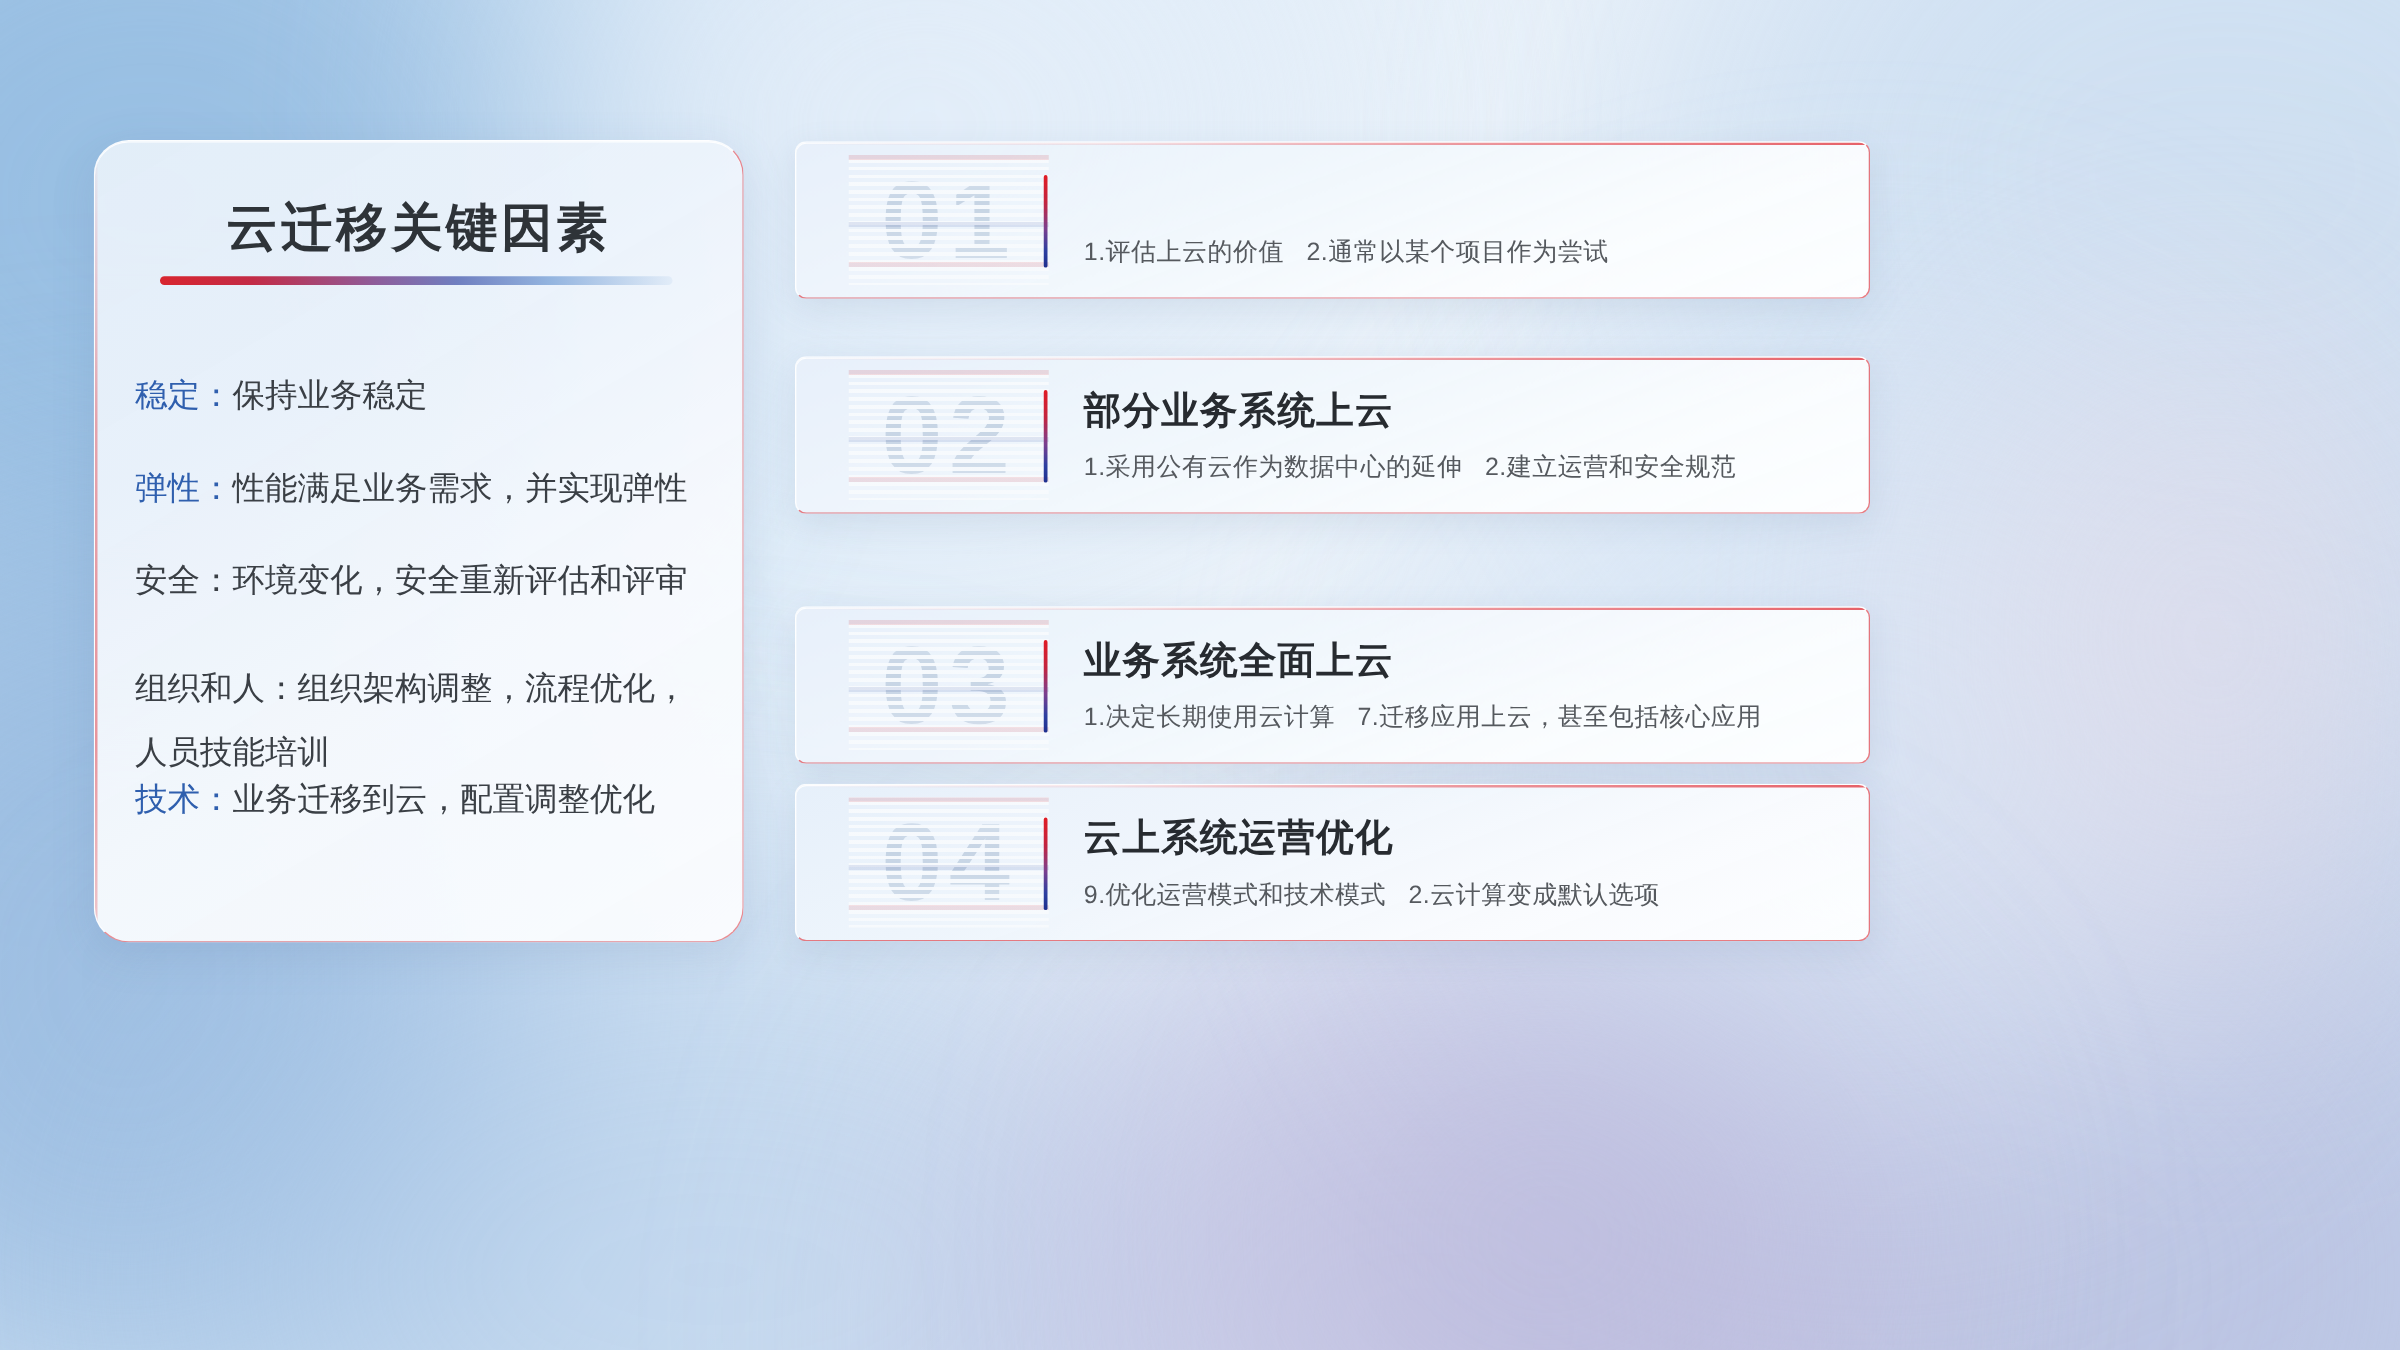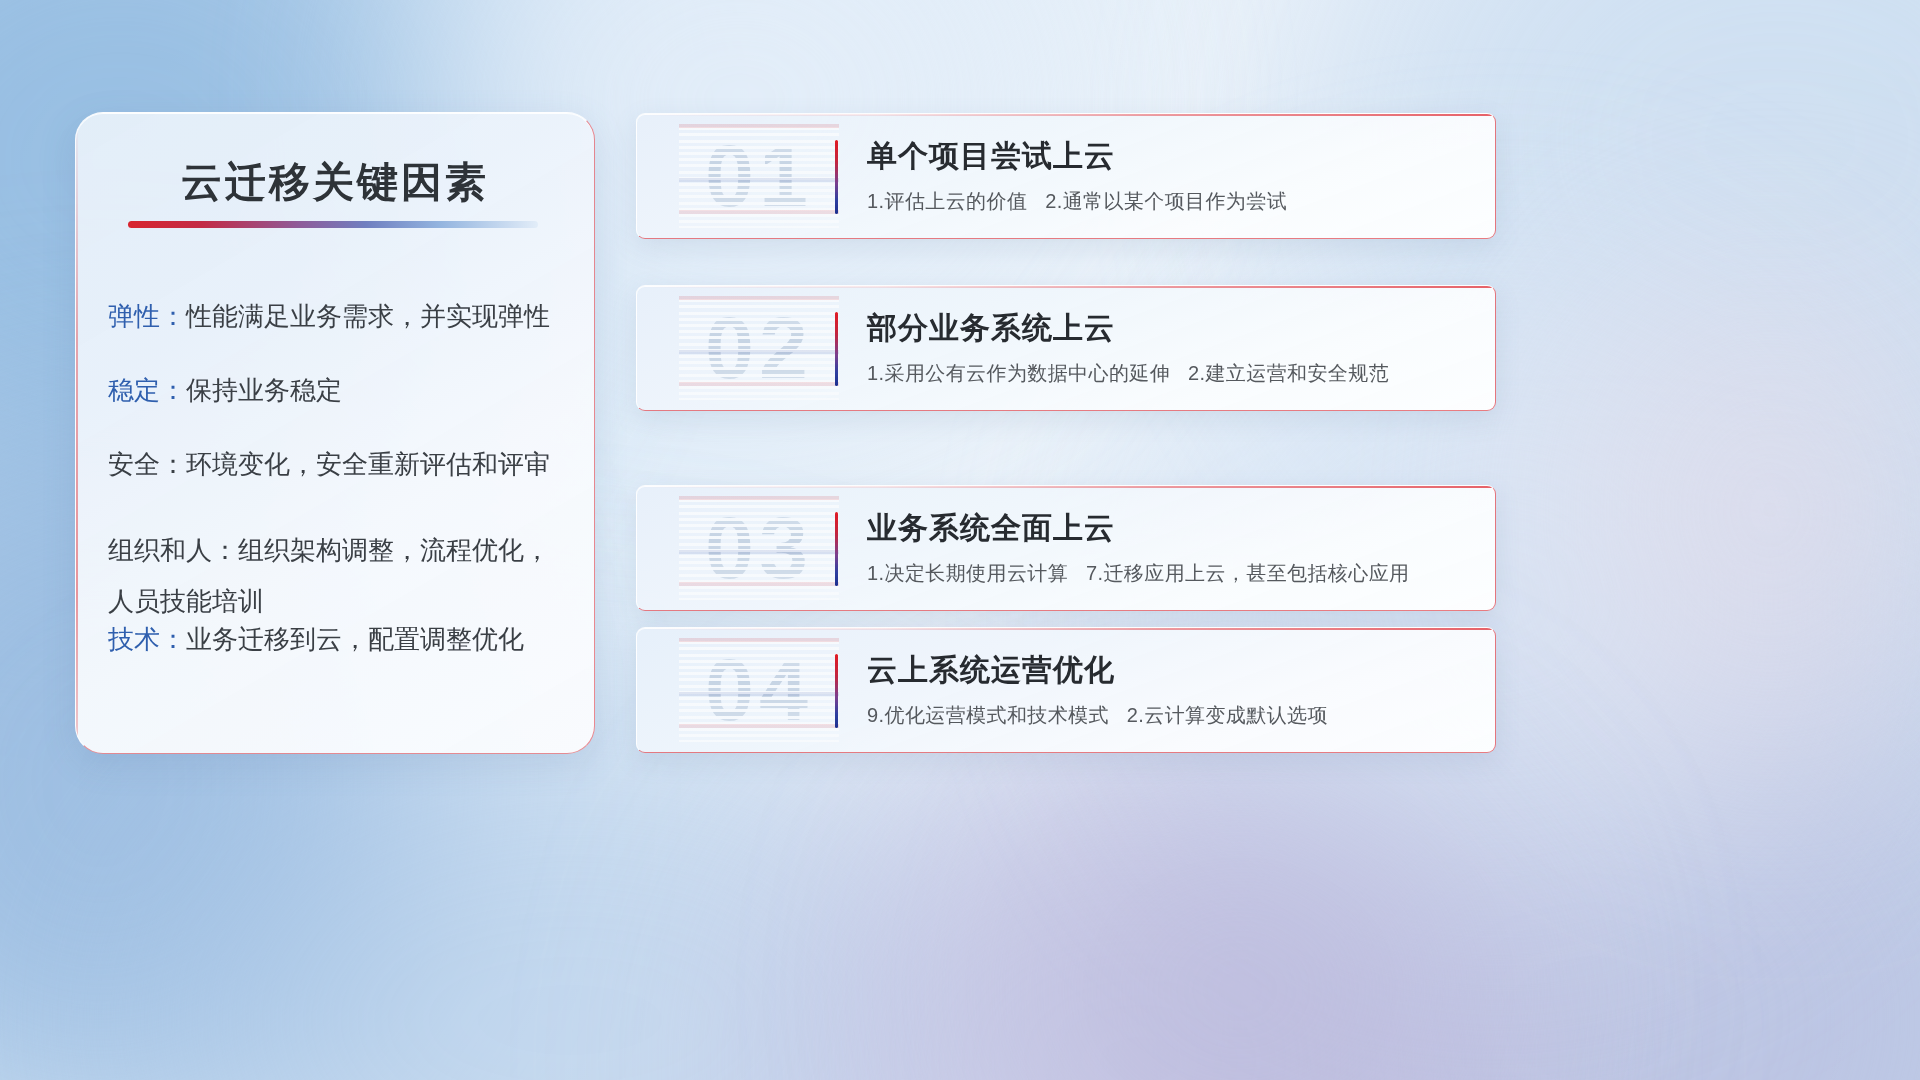--- a/index.html
+++ b/index.html
@@ -128,43 +128,42 @@
   <div class="blob b9"></div>
   <div class="blob b10"></div>
 </div>
 
 <div class="left-card">
   <div class="lc-title">云迁移关键因素</div>
   <div class="lc-rule"></div>
 
   <div class="lc-body">
     <div class="lc-line">
-      <span class="lc-key">弹性：</span><span>性能满足业务需求，并实现弹性</span>
+      <span class="lc-key">稳定：</span><span>保持业务稳定</span>
     </div>
     <div class="lc-line">
-      <span class="lc-key">稳定：</span><span>保持业务稳定</span>
+      <span class="lc-key">弹性：</span><span>性能满足业务需求，并实现弹性</span>
     </div>
     <div class="lc-line">
       <span class="lc-key plain">安全：</span><span>环境变化，安全重新评估和评审</span>
     </div>
     <div class="lc-line wrap">
       <span class="lc-key plain">组织和人：</span><span>组织架构调整，流程优化，人员技能培训</span>
     </div>
     <div class="lc-line">
       <span class="lc-key">技术：</span><span>业务迁移到云，配置调整优化</span>
     </div>
   </div>
 </div>
 
 <div class="rcard r1">
   <div class="rnum">01</div>
   <div class="rnum-stripe"></div>
   <div class="rnum-tint"></div>
   <div class="rbar"></div>
-  <div class="rtitle">单个项目尝试上云</div>
   <div class="rsub">1.评估上云的价值   2.通常以某个项目作为尝试</div>
 </div>
 
 <div class="rcard r2">
   <div class="rnum">02</div>
   <div class="rnum-stripe"></div>
   <div class="rnum-tint"></div>
   <div class="rbar"></div>
   <div class="rtitle">部分业务系统上云</div>
   <div class="rsub">1.采用公有云作为数据中心的延伸   2.建立运营和安全规范</div>

